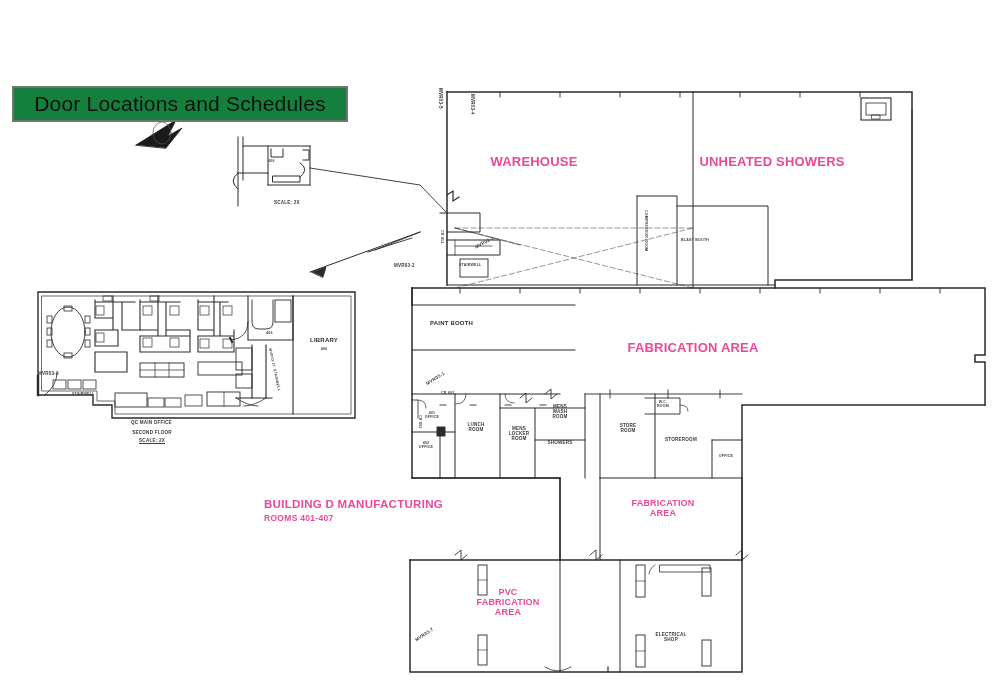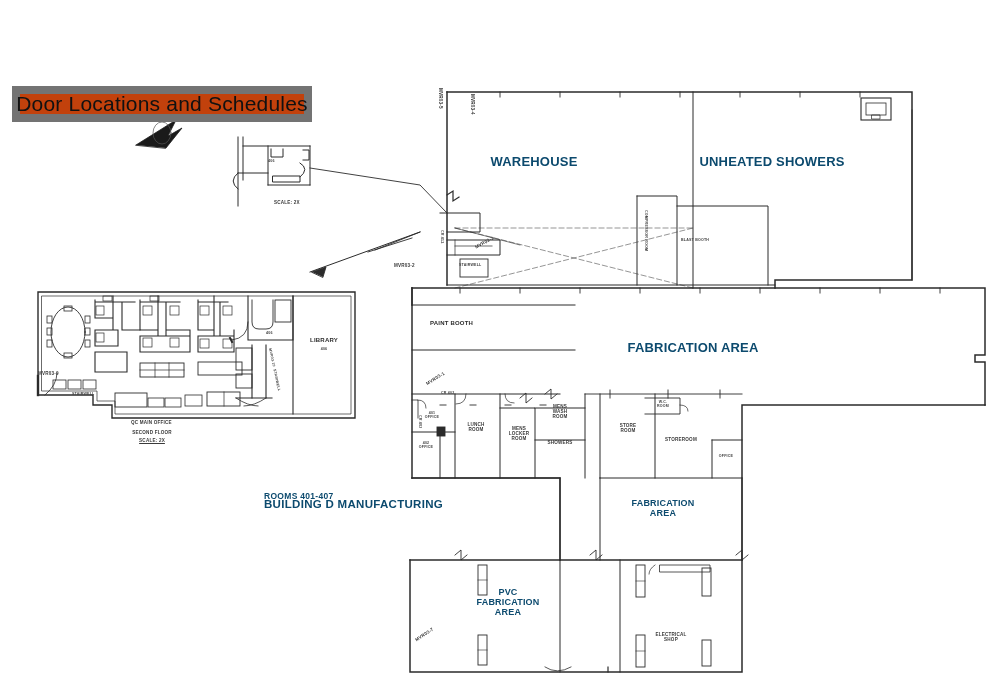--- a/index.html
+++ b/index.html
@@ -25,39 +25,39 @@
     position: absolute;
     left: 0; top: 0;
     width: 1002px;
     height: 684px;
   }
   
   .title-box {
     position: absolute;
     left: 12px;
     top: 86px;
-    width: 300px;
+    width: 336px;
     height: 36px;
-    border: 8px solid #737373;
-    background: #c2410c;
+    border: 2px solid #737373;
+    background: #15803d;
     display: flex;
     align-items: center;
     justify-content: center;
     box-sizing: border-box;
   }
   .title-box .title-text {
     font-size: 21px;
     letter-spacing: 0.2px;
     color: #111;
     white-space: nowrap;
   }
   
   .lbl {
     position: absolute;
-    color: #0c4a6e;
+    color: #ec4899;
     white-space: pre;
     line-height: 1.12;
     letter-spacing: 0.2px;
   }
   .lbl.center { text-align: center; transform: translateX(-50%); }
   .big   { font-size: 13px; font-weight: 600; }
   .mid   { font-size: 9px;  font-weight: 600; }
   .small { font-size: 6px;  font-weight: 600; color:#2b2b2b; }
   .tiny  { font-size: 4.6px; font-weight: 600; color:#3a3a3a; }
   .micro { font-size: 3.6px; font-weight: 700; color:#444; }
@@ -352,15 +352,15 @@
 ROOM</div>
   <div class="lbl tiny center" style="left:560px; top:440px;">SHOWERS</div>
   <div class="lbl tiny center" style="left:628px; top:423px;">STORE
 ROOM</div>
   <div class="lbl tiny center" style="left:681px; top:437px;">STOREROOM</div>
   <div class="lbl micro center" style="left:663px; top:400px;">W.C.
 ROOM</div>
   <div class="lbl micro center" style="left:726px; top:454px;">OFFICE</div>
 
   <div class="lbl bldg-title" style="left:264px; top:498px;">BUILDING D MANUFACTURING</div>
-  <div class="lbl bldg-sub" style="left:264px; top:492px;">ROOMS 401-407</div>
+  <div class="lbl bldg-sub" style="left:264px; top:514px;">ROOMS 401-407</div>
 
 </div>
 
 </body></html>

